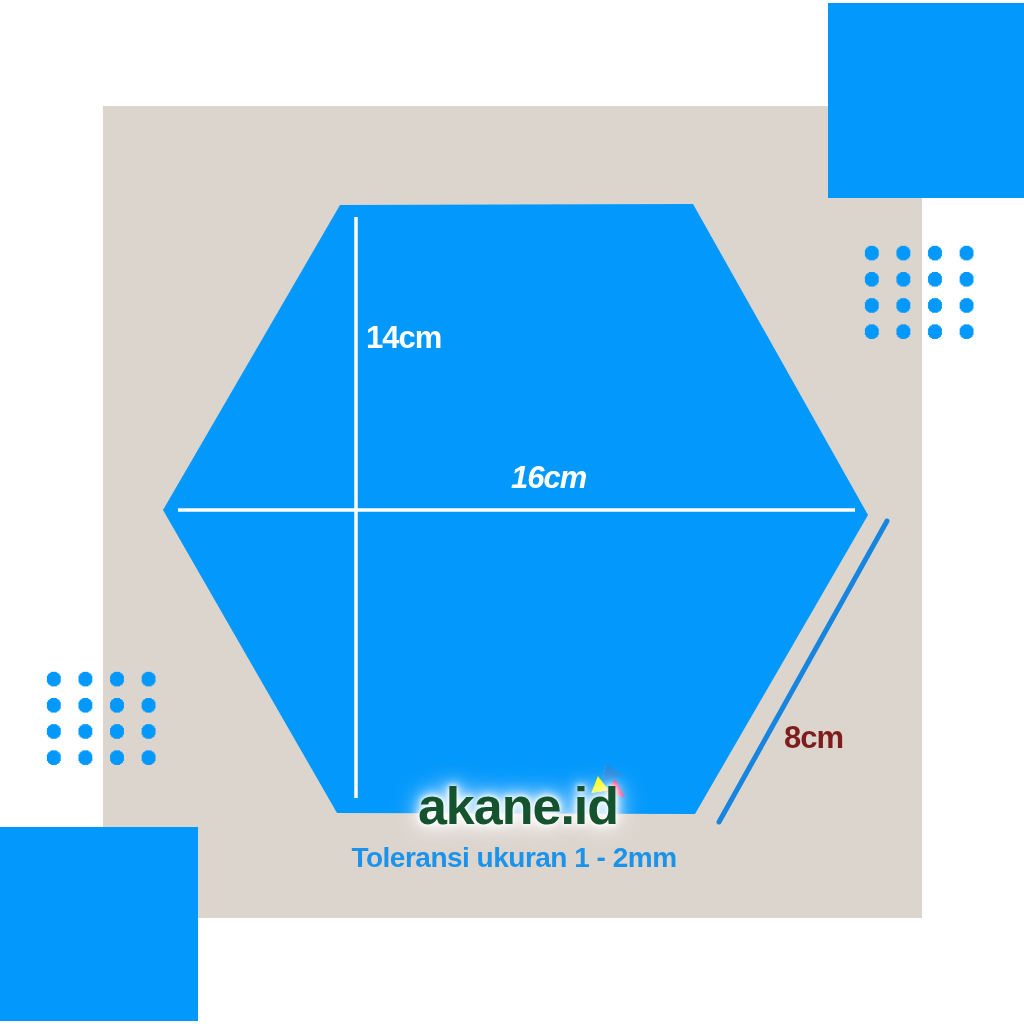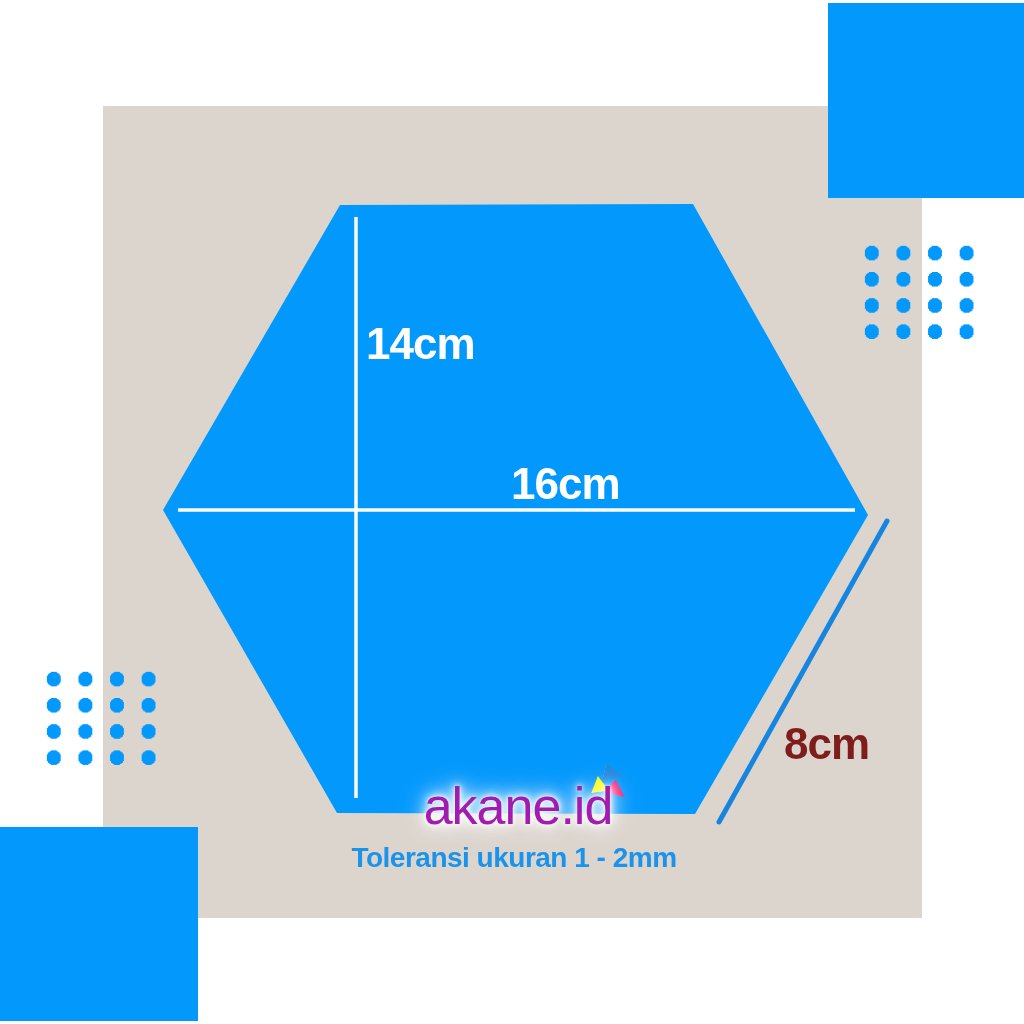--- a/index.html
+++ b/index.html
@@ -21,31 +21,31 @@
     background-image:radial-gradient(circle 7.4px at 15.8px 13.1px,#0298fc 98%,transparent 100%);
     background-size:31.6px 26.2px;
   }
   .dot-grid.tr{left:856px;top:240px;}
   .dot-grid.bl{left:38px;top:666px;}
 
   
   svg.diagram{left:0;top:0;width:1024px;height:1024px;}
 
   
-  .dim-label{font-weight:700;font-size:44px;letter-spacing:-1px;line-height:1;}
+  .dim-label{font-weight:700;font-size:31px;letter-spacing:-1px;line-height:1;}
   .dim-white{color:#ffffff;}
   .dim-height{left:366px;top:322px;}
-  .dim-width{left:511px;top:462px;}
+  .dim-width{left:511px;top:462px;font-style:italic;}
   .dim-side{left:784px;top:722px;color:#7f1d1d;}
 
   
   .watermark-text{
     left:518px;top:780px;transform:translateX(-50%);
-    font-weight:400;font-size:52px;letter-spacing:-1px;line-height:1;
-    color:#a21caf;
+    font-weight:700;font-size:52px;letter-spacing:-1px;line-height:1;
+    color:#14532d;
     text-shadow:0 0 4px #fff,0 0 8px #fff,0 0 14px #fff,0 0 22px rgba(255,255,255,.95),0 0 34px rgba(255,255,255,.8);
   }
   .tri{filter:drop-shadow(0 0 3px #fff) drop-shadow(0 0 5px #fff);}
   .tri-blue{left:604px;top:765px;width:19px;height:18px;background:#2288e0;
     clip-path:polygon(0 0,100% 50%,0 100%);transform:rotate(12deg);}
   .tri-yellow{left:590px;top:776px;width:18px;height:16px;background:#fdfd02;
     clip-path:polygon(50% 0,100% 100%,0 100%);transform:rotate(-8deg);}
   .tri-pink{left:608px;top:783px;width:19px;height:17px;background:#f62178;
     clip-path:polygon(0 0,100% 50%,0 100%);transform:rotate(38deg);}
 

